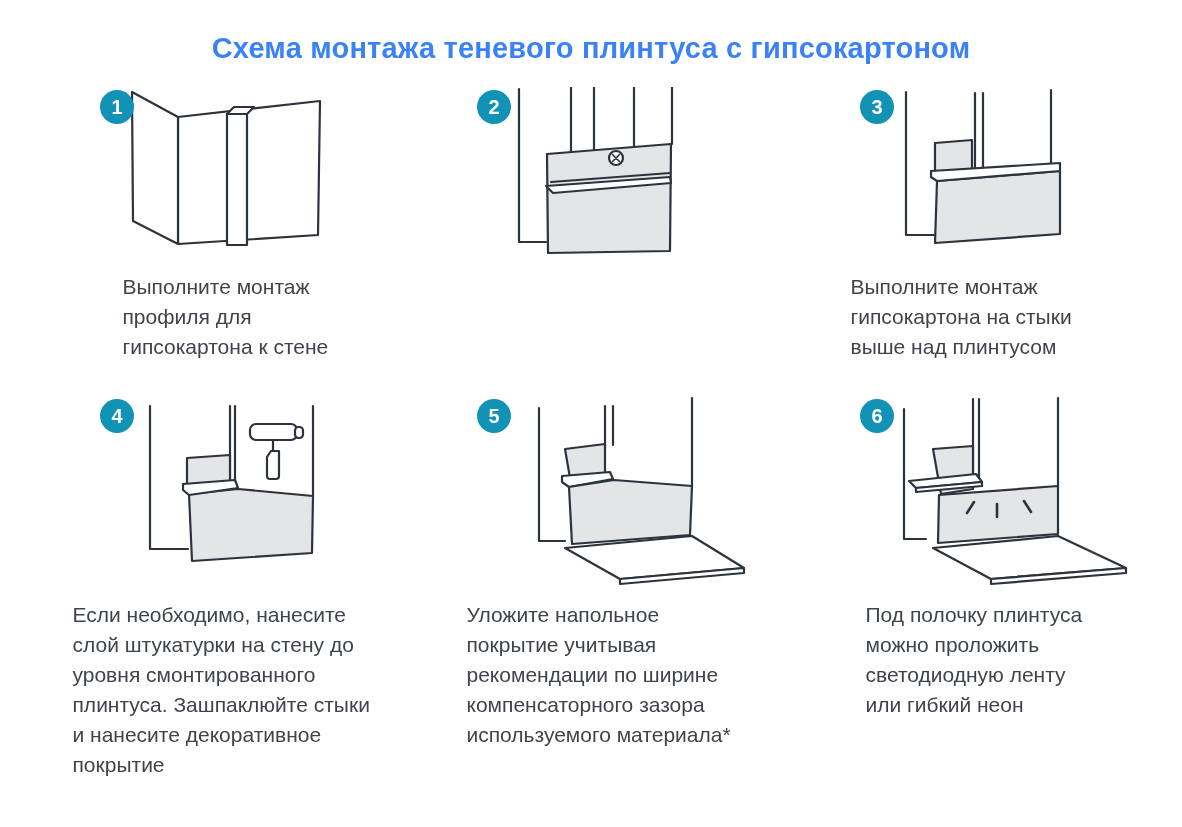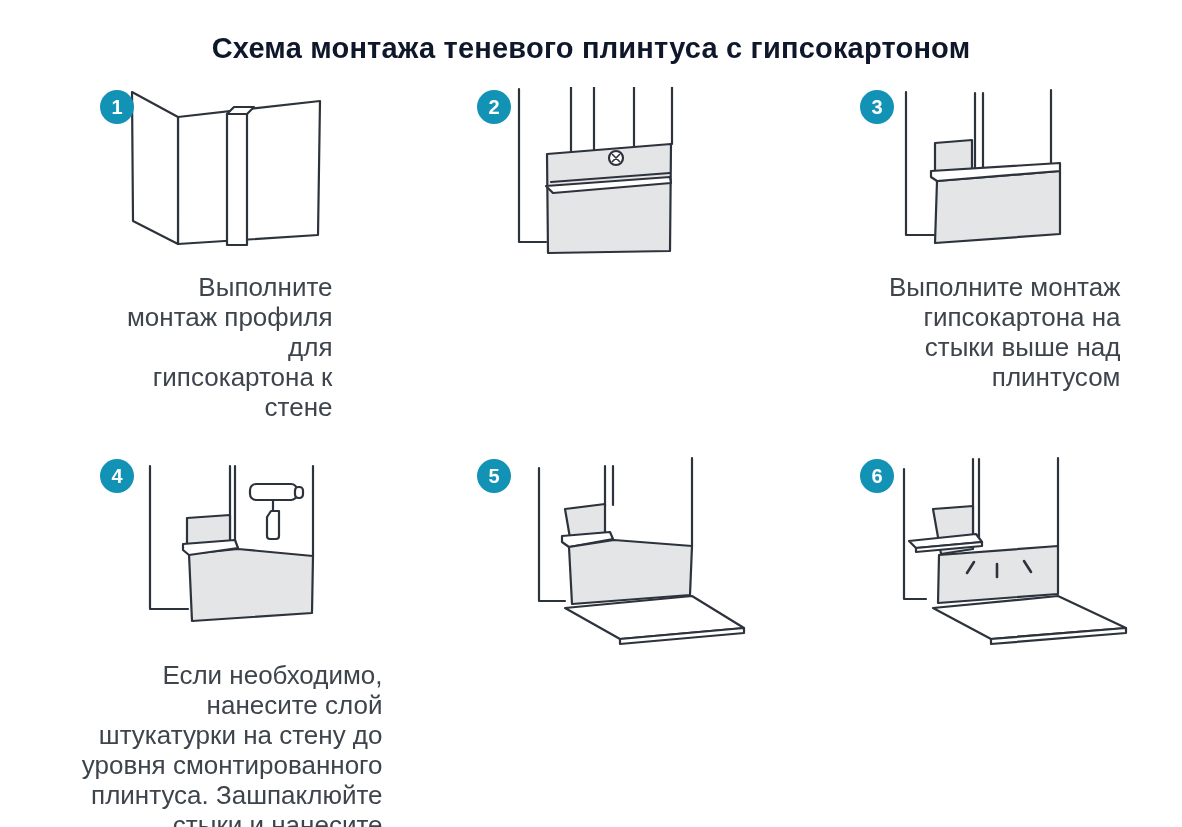--- a/index.html
+++ b/index.html
@@ -3,41 +3,41 @@
 <meta charset="utf-8">
 <style>
   html,body{margin:0;padding:0;background:#ffffff}
   body{
     width:1182px;height:827px;overflow:hidden;
     font-family:"Liberation Sans",sans-serif;color:#3e444c;
   }
   .page{padding:30px 60px 0 60px;box-sizing:border-box}
   .title{
     margin:2px 0 0 0;text-align:center;
-    color:#0f172a;font-size:29px;font-weight:bold;letter-spacing:.2px;
+    color:#3b82f6;font-size:29px;font-weight:bold;letter-spacing:.2px;
   }
   .grid{
     display:grid;grid-template-columns:335px 385px 355px;
     column-gap:14px;row-gap:34px;margin-top:22px;
   }
   .step{position:relative}
   .figure{position:relative;display:flex;justify-content:center;align-items:flex-start}
   .row1 .figure{height:177px}
   .row2 .figure{height:196px}
   .badge{
     position:absolute;top:3px;width:34px;height:34px;border-radius:50%;
     background:#1292b4;color:#ffffff;font-weight:bold;font-size:20px;
     display:flex;align-items:center;justify-content:center;z-index:2;
   }
   .c1 .badge{left:40px}
   .c2 .badge{left:68px}
   .c3 .badge{left:52px}
   .caption{
-    margin:8px auto 0 auto;text-align:right;
-    font-size:26px;line-height:30px;
+    margin:8px auto 0 auto;text-align:left;
+    font-size:21px;line-height:30px;
   }
   .s1 .caption{max-width:210px}
   .s2 .caption{max-width:320px}
   .s3 .caption{max-width:270px}
   .s4 .caption{max-width:310px}
   .s5 .caption{max-width:270px}
   .s6 .caption{max-width:240px}
   
   .fig-svg{display:block}
   .fig-svg .ln,.fig-svg .g-fill,.fig-svg .w-fill{
@@ -147,20 +147,21 @@
           <line class="ln" x1="163" y1="10" x2="163" y2="50"></line>
           <line class="ln" x1="171" y1="10" x2="171" y2="49"></line>
           <line class="ln" x1="250" y1="2" x2="250" y2="90"></line>
           <polygon class="g-fill" points="123,53 163,48 163,80 128,82"></polygon>
           <polygon class="w-fill" points="120,80 168,76 171,83 127,91 120,86"></polygon>
           <polygon class="g-fill" points="127,91 172,84 250,90 248,139 130,148"></polygon>
           <polygon class="w-fill" points="123,152 250,140 302,172 178,183"></polygon>
           <polygon class="w-fill" points="178,183 302,172 302,177 178,188"></polygon>
         </svg>
       </div>
+      <p class="caption">Уложите напольное покрытие учитывая рекомендации по ширине компенсаторного зазора используемого материала*</p>
     </section>
 
     <section class="step row2 c3 s6">
       <div class="figure">
         <span class="badge">
             <span>6</span>
           </span>
         <svg class="fig-svg" width="320" height="192" viewBox="0 0 320 192">
           <polyline class="ln" points="78,13 78,143 100,143"></polyline>
           <line class="ln" x1="147" y1="3" x2="147" y2="85"></line>
@@ -172,17 +173,18 @@
           <polygon class="w-fill" points="90,92 156,86 156,90 90,96"></polygon>
           <g>
             <line class="ray" x1="141" y1="117" x2="148" y2="106"></line>
             <line class="ray" x1="171" y1="108" x2="171" y2="121"></line>
             <line class="ray" x1="198" y1="105" x2="205" y2="116"></line>
           </g>
           <polygon class="w-fill" points="107,152 232,140 300,172 165,183"></polygon>
           <polygon class="w-fill" points="165,183 300,172 300,177 165,188"></polygon>
         </svg>
       </div>
+      <p class="caption">Под полочку плинтуса можно проложить светодиодную ленту или гибкий неон</p>
     </section>
 
   </div>
 
 </div>
 
 </body></html>

